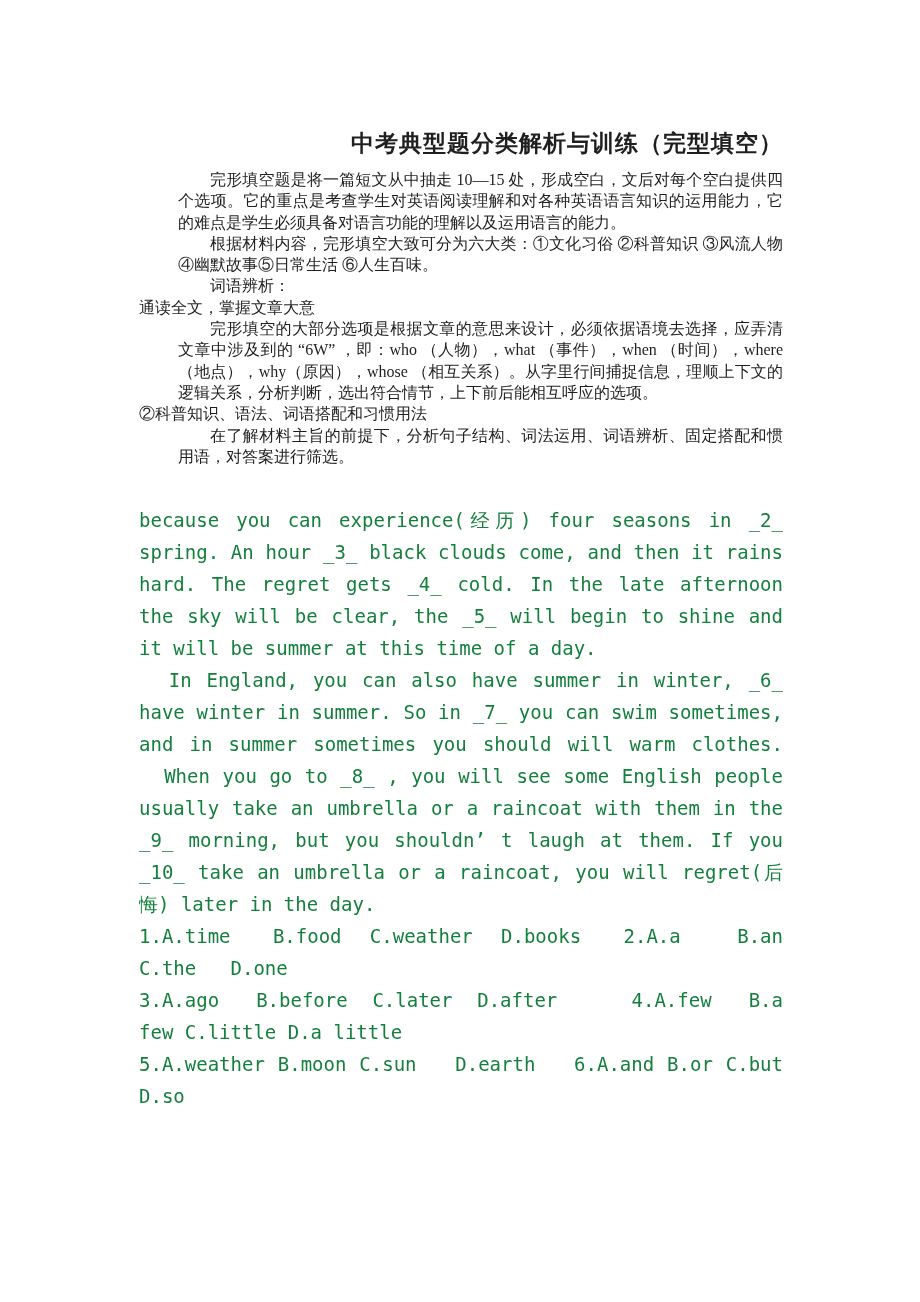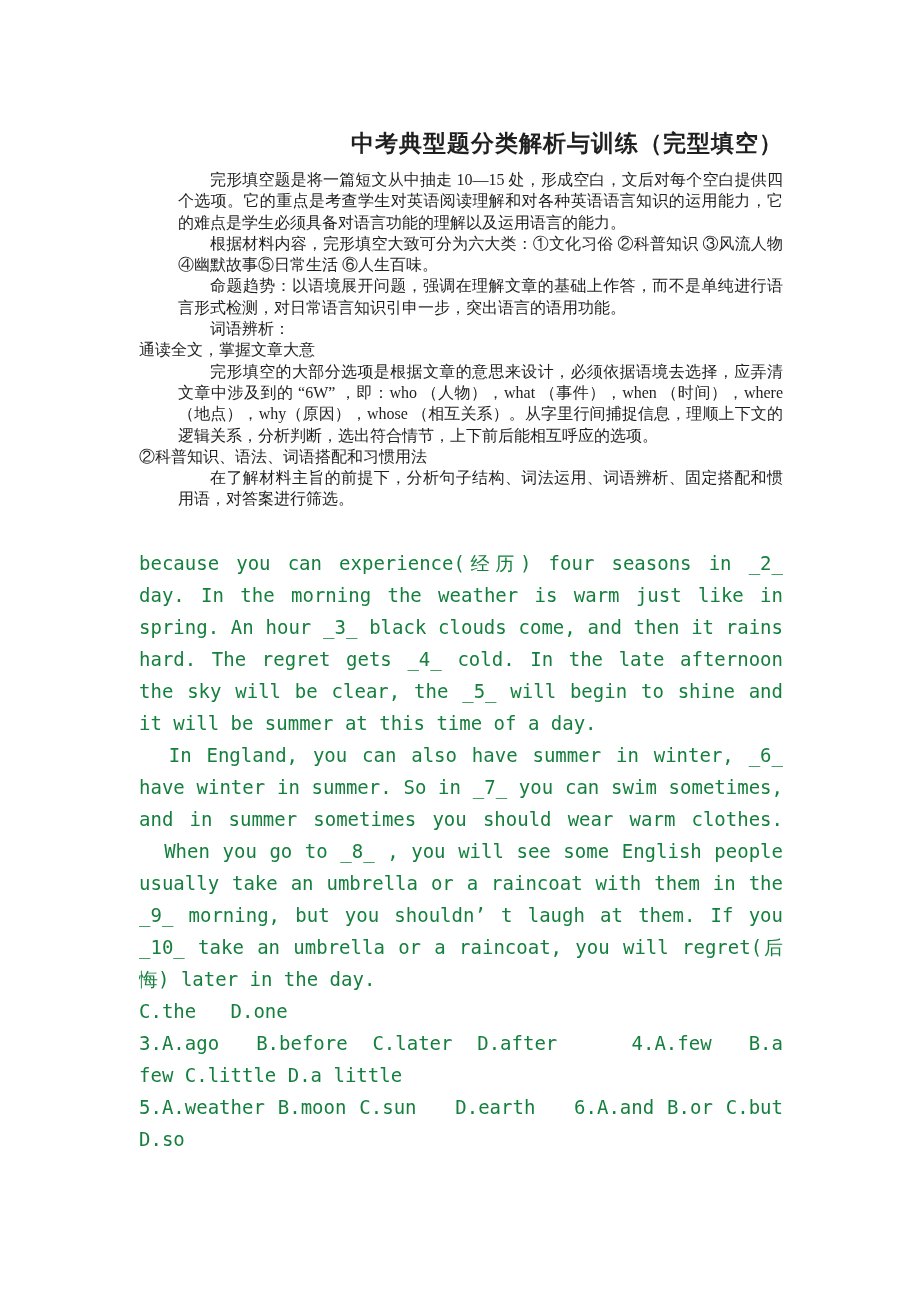--- a/index.html
+++ b/index.html
@@ -53,46 +53,45 @@
 </head>
 <body>
 
 <div class="page">
 
   <h1 class="doc-title">中考典型题分类解析与训练（完型填空）</h1>
 
   <div class="intro">
     <p class="ind">完形填空题是将一篇短文从中抽走 10—15 处，形成空白，文后对每个空白提供四个选项。它的重点是考查学生对英语阅读理解和对各种英语语言知识的运用能力，它的难点是学生必须具备对语言功能的理解以及运用语言的能力。</p>
     <p class="ind">根据材料内容，完形填空大致可分为六大类：①文化习俗 ②科普知识 ③风流人物 ④幽默故事⑤日常生活 ⑥人生百味。</p>
-    <p class="ind">命题趋势：以语境展开问题，强调在理解文章的基础上作答，而不是单纯进行语言形式检测，对日常语言知识引申一步，突出语言的语用功能。</p>
     <p class="ind">词语辨析：</p>
     <p>通读全文，掌握文章大意</p>
     <p class="ind">完形填空的大部分选项是根据文章的意思来设计，必须依据语境去选择，应弄清文章中涉及到的 “6W” ，即：who （人物），what （事件），when （时间），where （地点），why（原因），whose （相互关系）。从字里行间捕捉信息，理顺上下文的逻辑关系，分析判断，选出符合情节，上下前后能相互呼应的选项。</p>
     <p>②科普知识、语法、词语搭配和习惯用法</p>
     <p class="ind">在了解材料主旨的前提下，分析句子结构、词法运用、词语辨析、固定搭配和惯用语，对答案进行筛选。</p>
   </div>
 
   <div class="passage">
     <div class="pline jl">
       <span class="exnum">1</span>
     </div>
     <div class="pline jl">because you can experience(经历) four seasons in _2_</div>
-    <div class="pline jl">day. In the morning the weather is warm just like in</div>
     <div class="pline jl">spring. An hour _3_ black clouds come, and then it rains</div>
     <div class="pline jl">hard. The regret gets _4_ cold. In the late afternoon</div>
     <div class="pline jl">the sky will be clear, the _5_ will begin to shine and</div>
     <div class="pline nl">it will be summer at this time of a day.</div>
     <div class="pline jl">  In England, you can also have summer in winter, _6_</div>
     <div class="pline jl">have winter in summer. So in _7_ you can swim sometimes,</div>
-    <div class="pline jl">and in summer sometimes you should wear warm clothes.</div>
+    <div class="pline jl">and in summer sometimes you should will warm clothes.</div>
     <div class="pline jl">  When you go to _8_ , you will see some English people</div>
     <div class="pline jl">usually take an umbrella or a raincoat with them in the</div>
     <div class="pline jl">_9_ morning, but you shouldn’ t laugh at them. If you</div>
     <div class="pline jl">_10_ take an umbrella or a raincoat, you will regret(后</div>
     <div class="pline nl">悔) later in the day.</div>
+    <div class="pline jl">1.A.time   B.food  C.weather  D.books   2.A.a    B.an</div>
     <div class="pline nl">C.the   D.one</div>
     <div class="pline jl">3.A.ago   B.before  C.later  D.after      4.A.few   B.a</div>
     <div class="pline nl">few C.little D.a little</div>
     <div class="pline jl">5.A.weather B.moon C.sun   D.earth   6.A.and B.or C.but</div>
     <div class="pline nl">D.so</div>
   </div>
 
 </div>
 
 </body></html>

